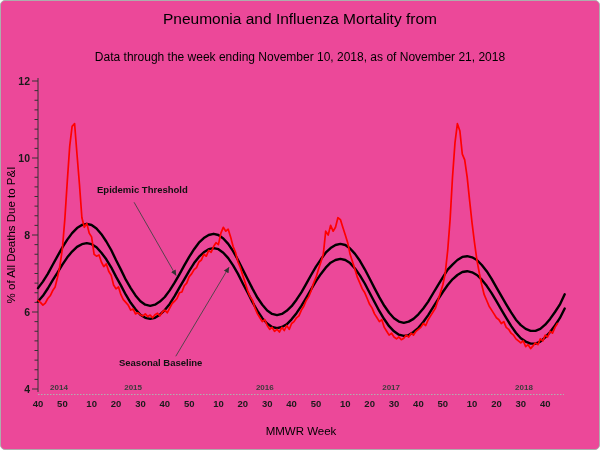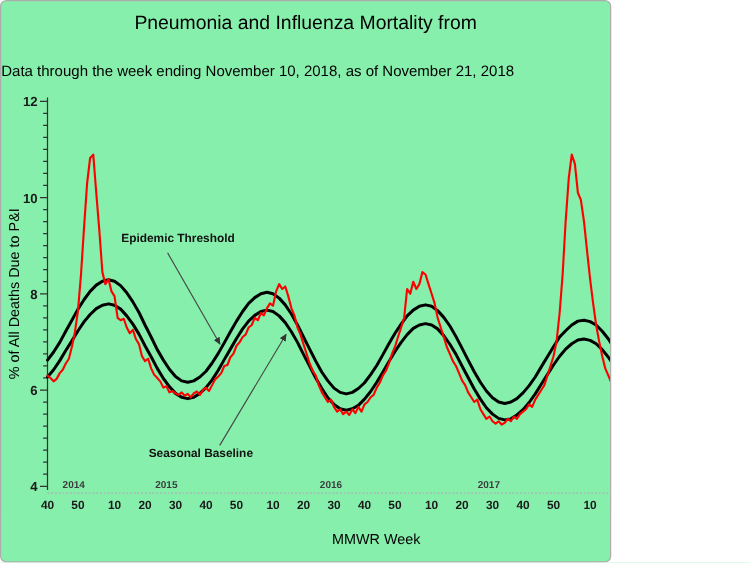--- a/index.html
+++ b/index.html
@@ -1,22 +1,22 @@
 <!DOCTYPE html>
 <html><head>
 <meta charset="utf-8">
 <style>
   html,body{margin:0;padding:0;background:#fff;}
-  .frame{position:relative;width:489px;height:450px;box-sizing:border-box;
-         border:1px solid #adadad;border-radius:5px;background:#86efac;overflow:hidden;
+  .frame{position:relative;width:600px;height:450px;box-sizing:border-box;
+         border:1px solid #adadad;border-radius:5px;background:#ec4899;overflow:hidden;
          font-family:"Liberation Sans",sans-serif;}
   .t1,.t2{position:absolute;left:0;width:100%;text-align:center;color:#000;
           font-size:15.5px;line-height:18px;}
   .t1{top:9px;} .t2{top:27px;}
-  .sub{position:absolute;top:49px;left:0;width:100%;color:#000;
+  .sub{position:absolute;top:49px;left:0;width:100%;text-align:center;color:#000;
        font-size:12px;}
   svg{position:absolute;left:0;top:0;}
   .ytick{font-size:10.5px;font-weight:600;fill:#1a1a1a;}
   .xtick{font-size:9.5px;font-weight:600;fill:#1a1a1a;}
   .year{font-size:8px;font-weight:600;fill:#3c3c3c;}
   .axis-title{font-size:11.5px;fill:#000;}
   .ann{font-size:9.5px;font-weight:600;fill:#111;}
 </style>
 </head>
 <body>

